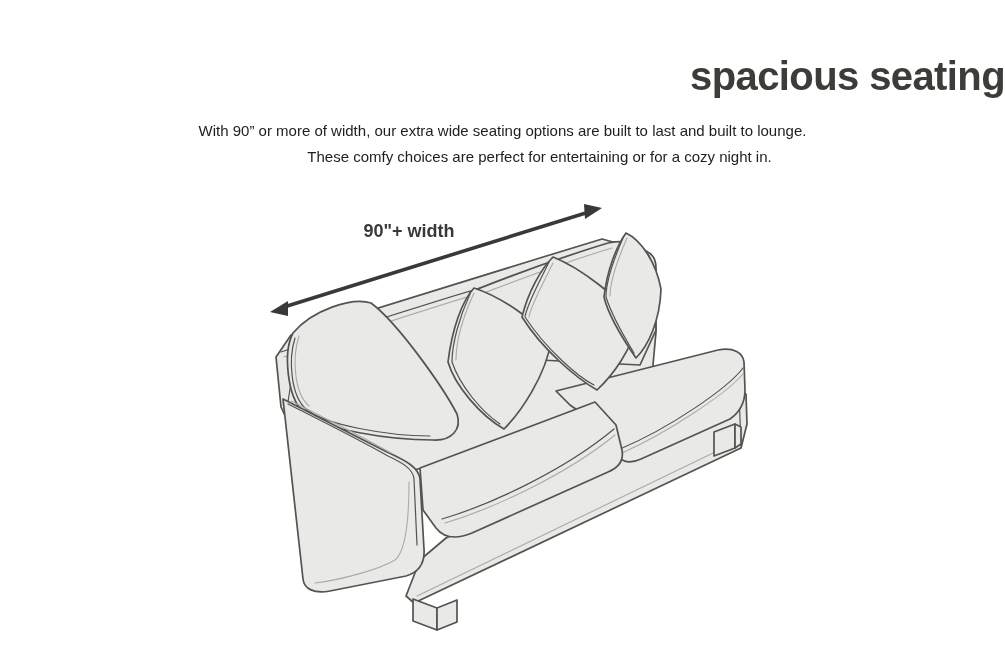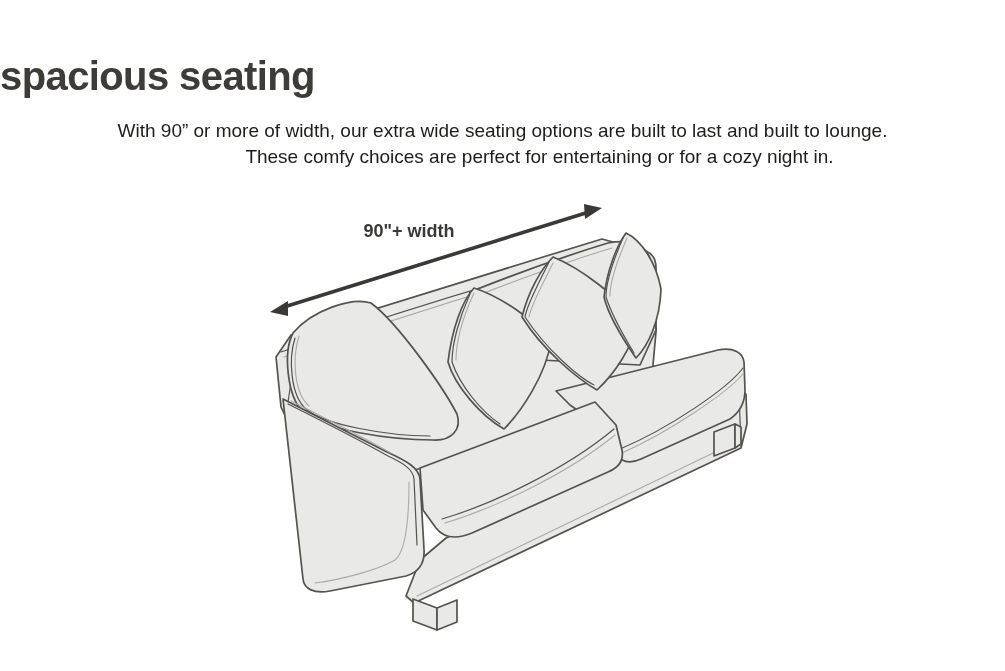--- a/index.html
+++ b/index.html
@@ -14,28 +14,28 @@
   html,body{margin:0;padding:0;}
   body{font-family:"Liberation Sans", sans-serif; background:#ffffff;}
   .canvas{
     position:relative;
     width:1005px;height:671px;
     background:var(--bg);
     overflow:hidden;
   }
   .title{
     position:absolute; top:54px; left:0; width:100%;
-    text-align:left;
+    text-align:right;
     font-size:40px; font-weight:bold; letter-spacing:-0.6px;
     color:var(--title-color);
   }
   .desc{
     position:absolute; left:0; width:100%;
     text-align:center;
-    font-size:19px; line-height:26px;
+    font-size:15px; line-height:26px;
     color:var(--body-color);
   }
   .desc.line1{top:118px;}
   .desc.line2{top:144px;padding-left:37px;}
   svg.art{position:absolute; left:0; top:0;}
   .shape{
     fill:var(--art-fill);
     stroke:var(--art-stroke);
     stroke-width:1.7;
     stroke-linejoin:round;

